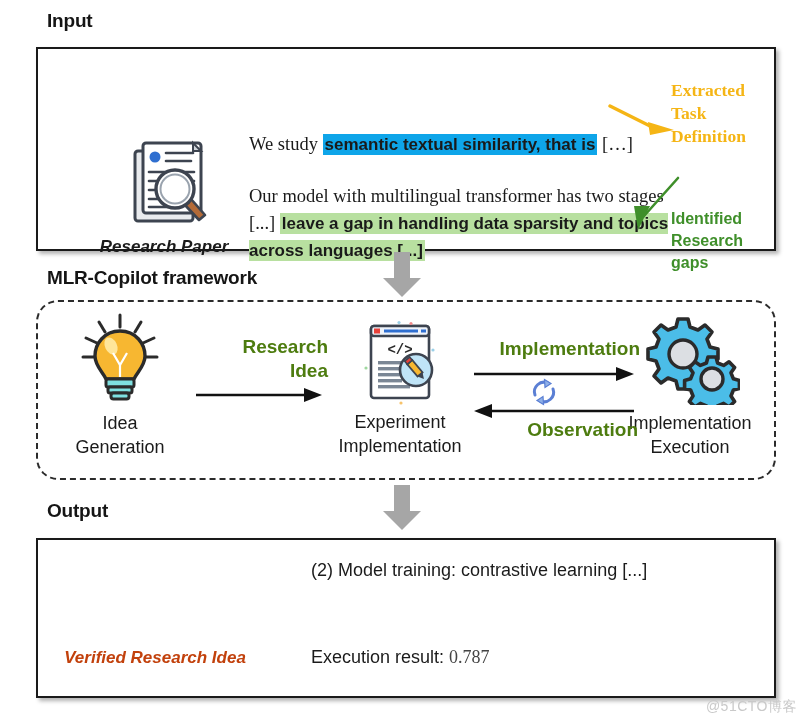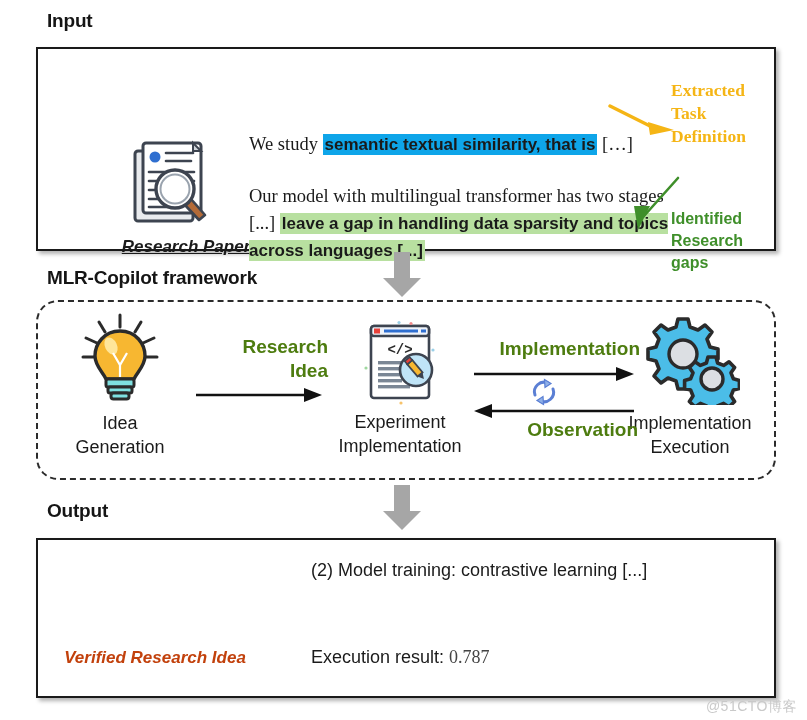--- a/index.html
+++ b/index.html
@@ -58,29 +58,28 @@
   #arrow-2 { left: 382px; top: 485px; }
 
   
   #paper-icon {
     position: absolute;
     left: 85px; top: 78px;
     width: 104px; height: 104px;
   }
   #paper-caption {
     position: absolute;
-    left: 60px; top: 188px;
+    left: 38px; top: 188px;
     width: 176px;
     text-align: center;
     font-family: "Liberation Sans", sans-serif;
     font-style: italic;
     font-weight: bold;
     font-size: 17px;
     color: #1b1b1b;
-    text-decoration: underline;
   }
 
   .paper-text {
     position: absolute;
     font-family: "Liberation Serif", serif;
     font-size: 18.5px;
     color: #1a1a1a;
     line-height: 26px;
     white-space: nowrap;
   }

